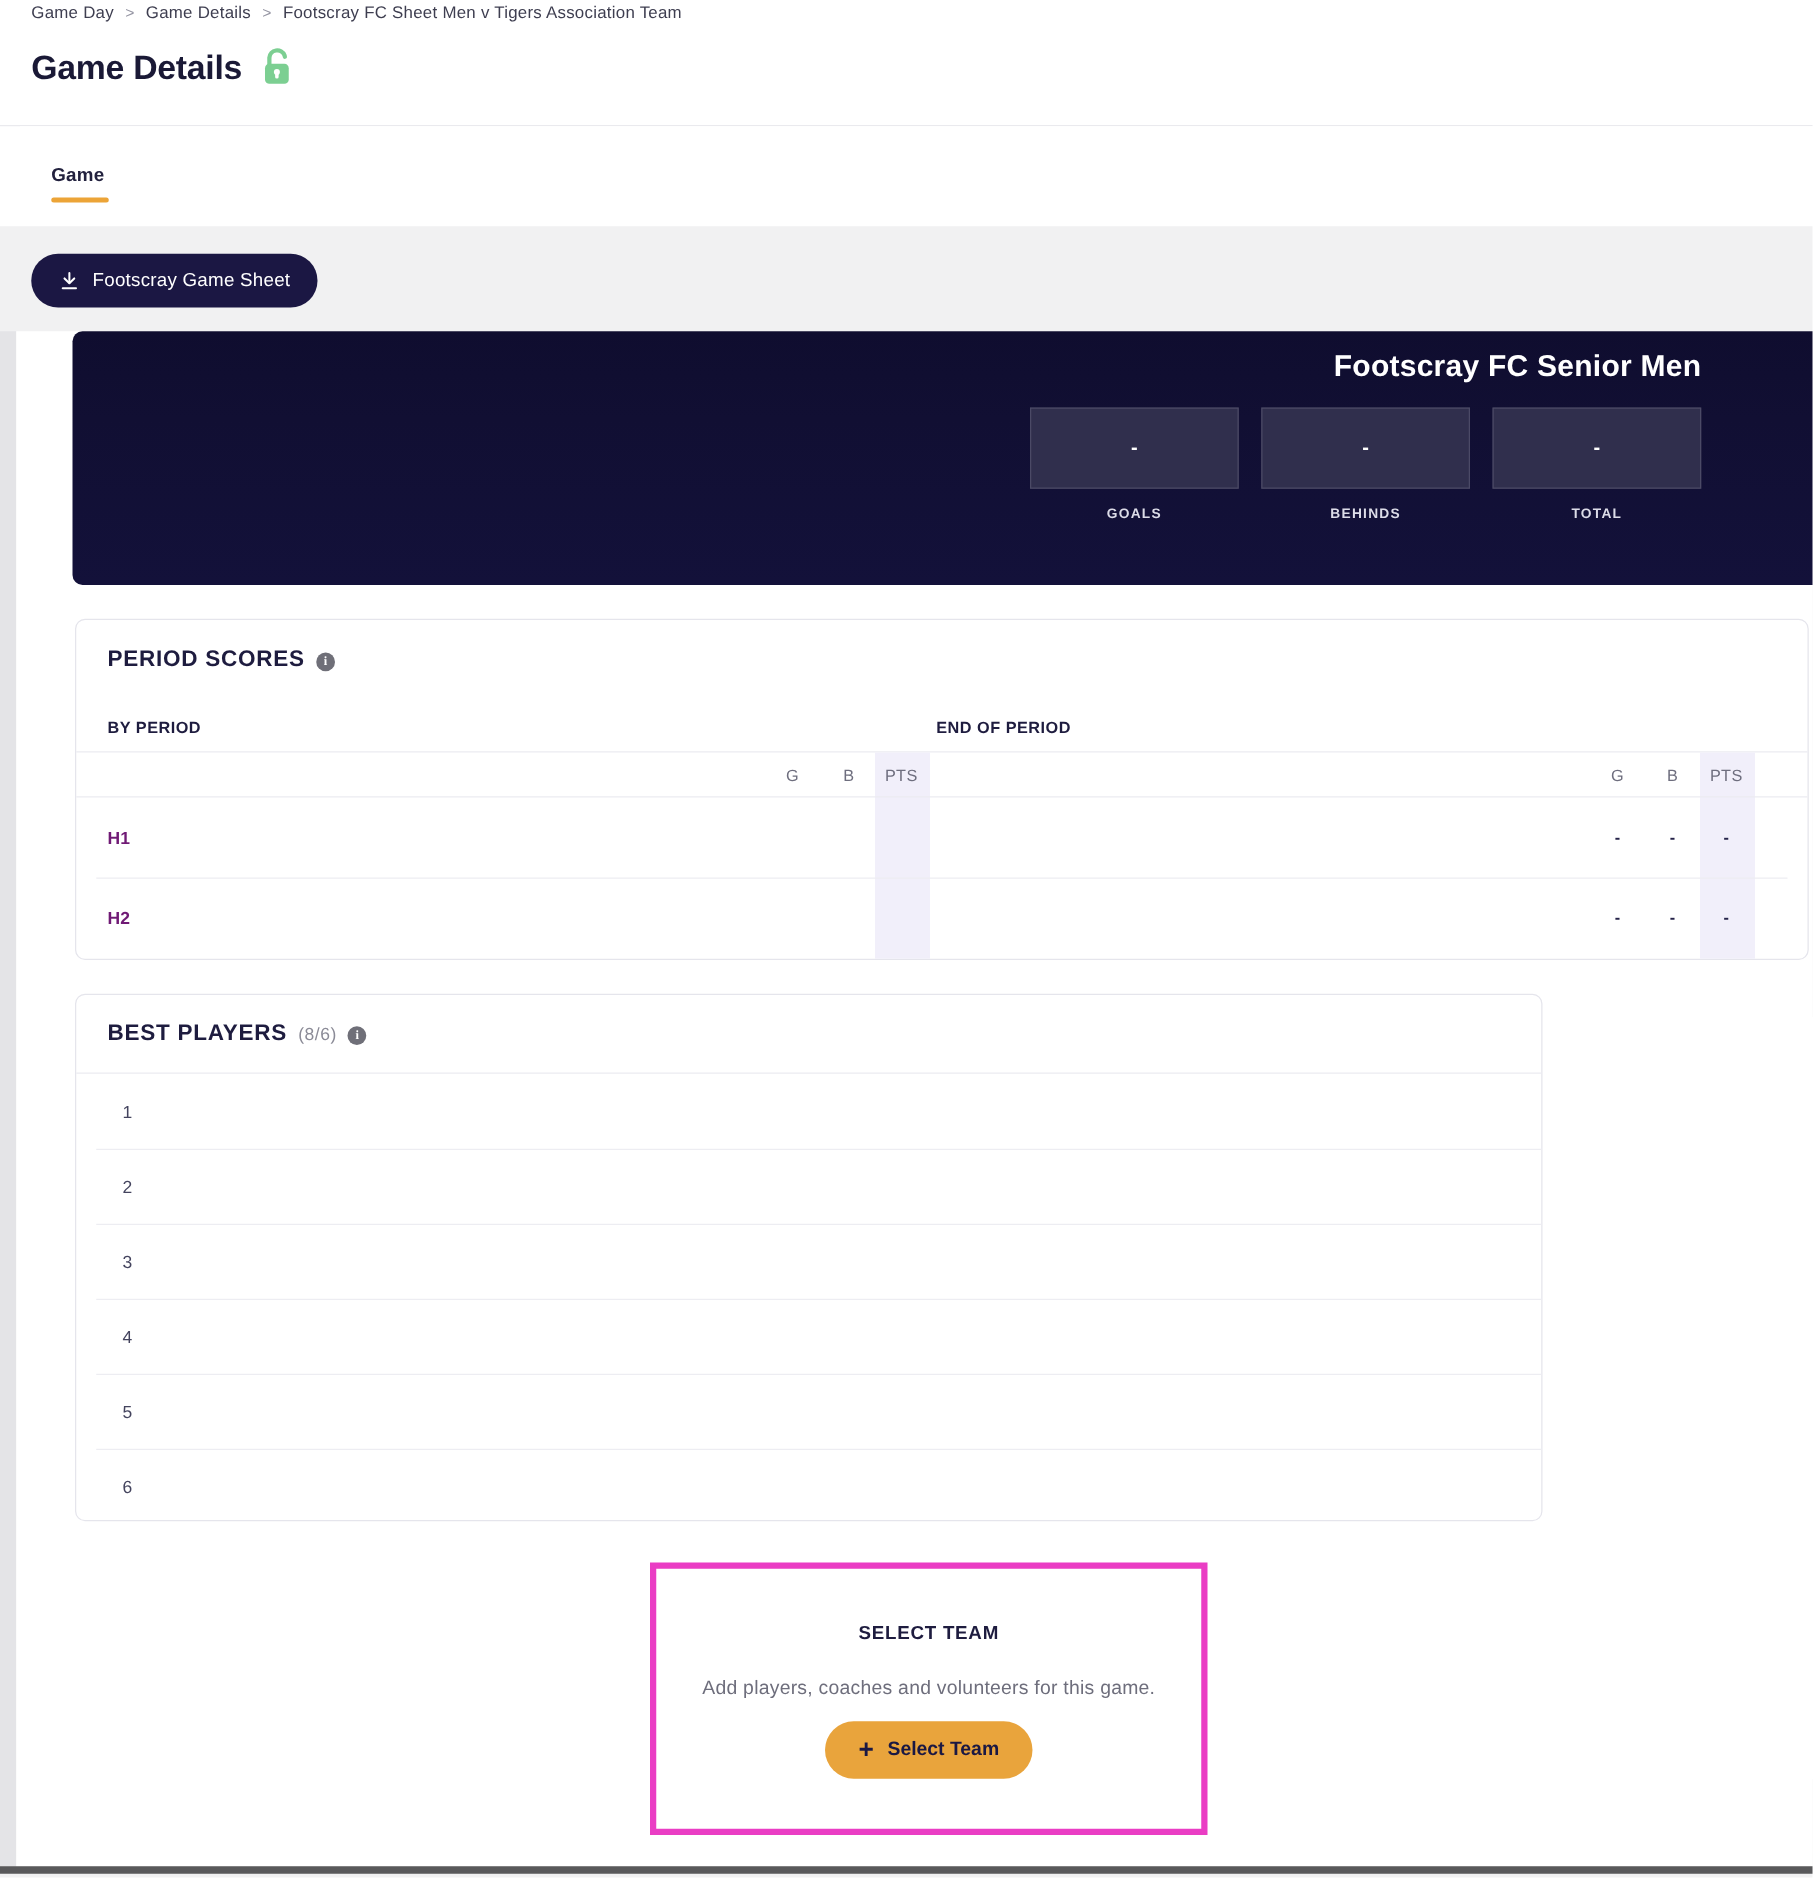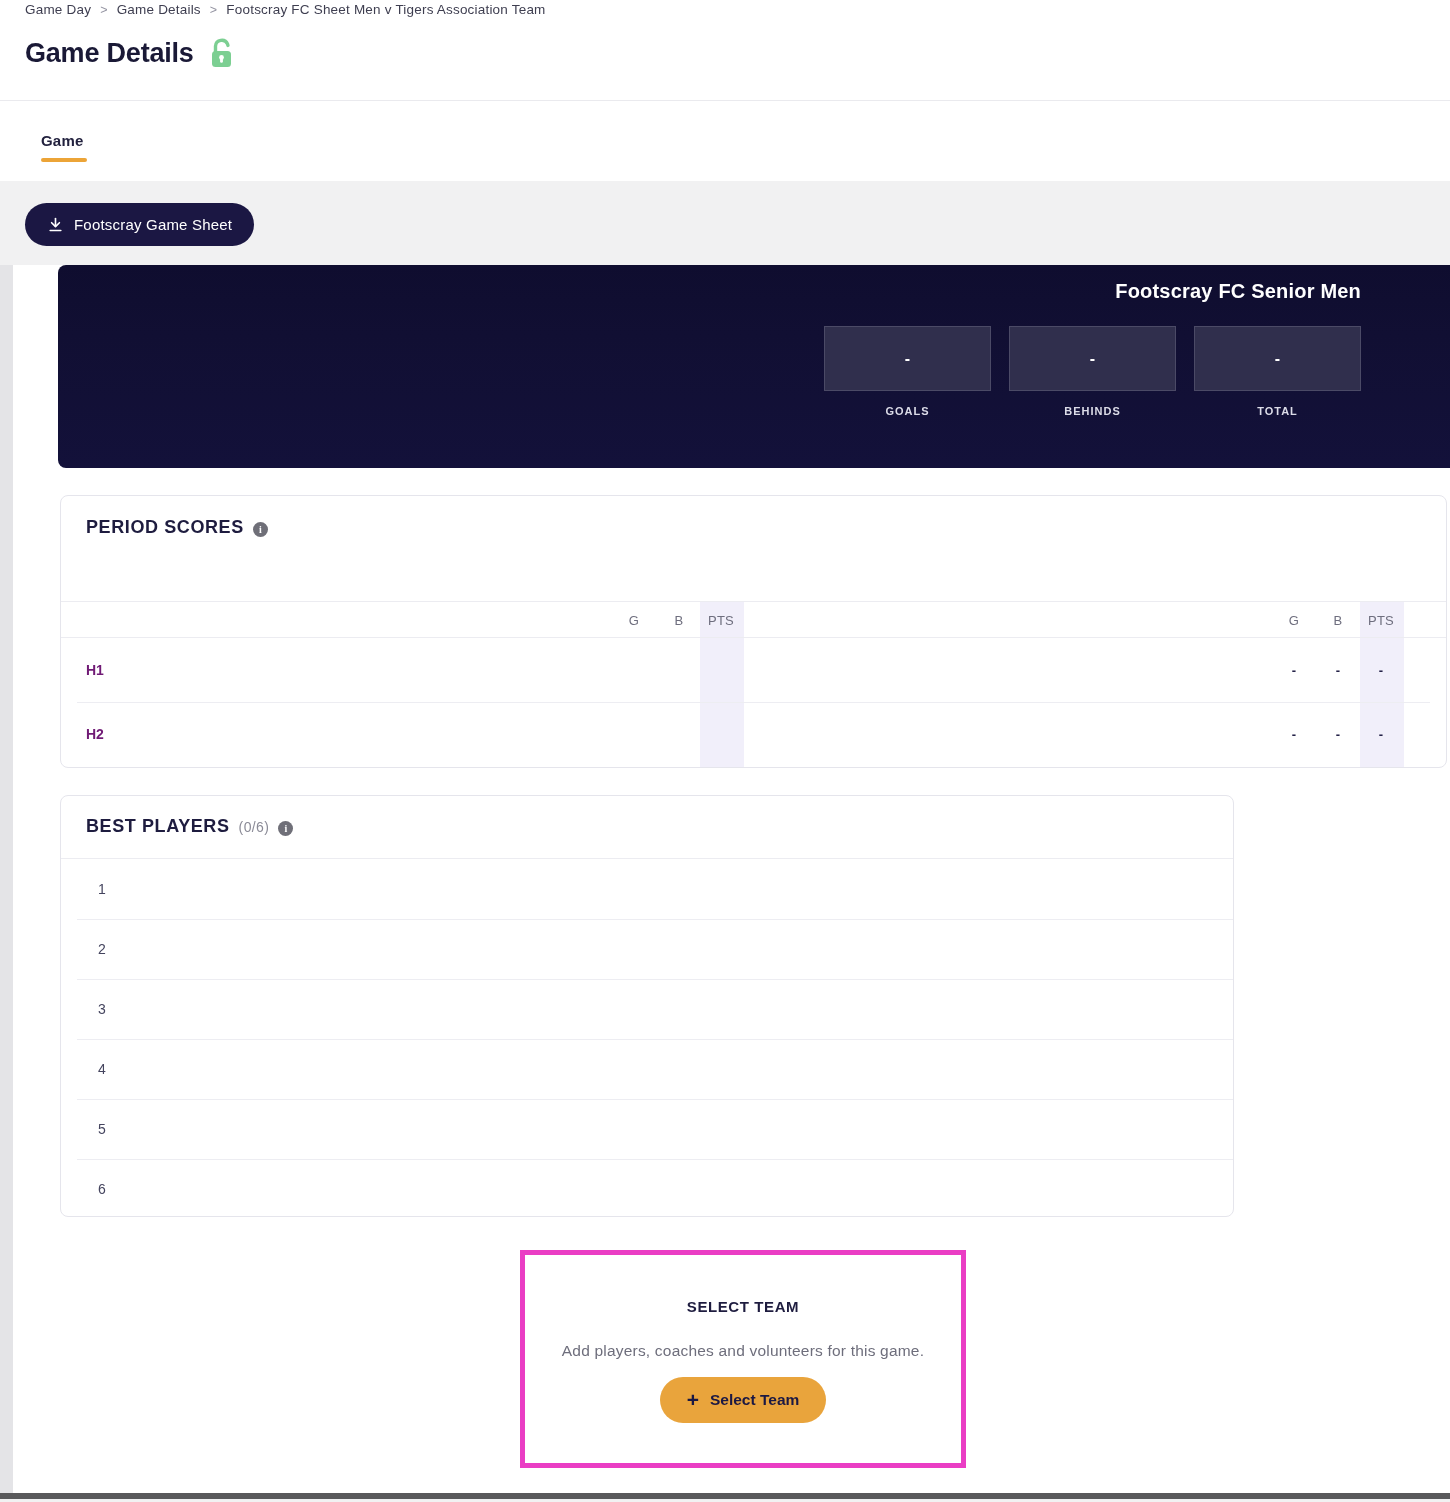--- a/index.html
+++ b/index.html
@@ -40,21 +40,21 @@
   .left-strip { position:absolute; top:265px; left:0; width:13px; height:1232px; background:#E4E4E7; }
   .bottom-line { position:absolute; top:1493px; left:0; right:0; height:6px; background:#59595B; }
 
   
   .main-panel { position:absolute; top:265px; left:13px; right:0; height:1228px; background:#fff; }
 
   
   .scoreboard { position:absolute; left:45px; top:0; right:0; height:203px;
     background:linear-gradient(#0F0D2F 0px, #110F33 70px, #13113A 203px);
     border-radius:8px 0 0 8px; }
-  .team-name { position:absolute; top:15px; right:89px; color:#fff; font-size:20px; font-weight:700; letter-spacing:.2px; }
+  .team-name { position:absolute; top:15px; right:89px; color:#fff; font-size:24px; font-weight:700; letter-spacing:.2px; }
   .stats-row { position:absolute; top:61px; right:89px; display:flex; gap:18px; }
   .stat { width:167px; display:flex; flex-direction:column; align-items:center; }
   .stat-box { width:167px; height:65px; background:#302F4D; border:1px solid #4B4A66;
     display:flex; align-items:center; justify-content:center; color:#fff; font-size:16px; font-weight:700; }
   .stat-label { margin-top:14px; font-size:11px; letter-spacing:1px; color:#DCDCE8; font-weight:700; }
 
   
   .card { position:absolute; background:#fff; border:1px solid #E5E5EC; border-radius:8px; }
   .card-title { font-size:18px; font-weight:700; color:#1E1C3F; letter-spacing:.6px; }
   .info-icon { display:inline-flex; width:15px; height:15px; border-radius:50%; background:#6F6F78;
@@ -164,20 +164,24 @@
         <div class="stat-label">TOTAL</div>
       </div>
     </div>
   </div>
 
   <div class="card period-card">
     <div class="ps-title">
       <span class="card-title">PERIOD SCORES</span>
       <span class="info-icon">i</span>
     </div>
+    <div class="ps-sections">
+      <span class="ps-section-label ps-by">BY PERIOD</span>
+      <span class="ps-section-label ps-end">END OF PERIOD</span>
+    </div>
     <div class="ps-table">
       <div class="pts-band band-left"></div>
       <div class="pts-band band-right"></div>
       <div class="ps-header">
         <span class="pcell col-l-g">G</span>
         <span class="pcell col-l-b">B</span>
         <span class="pcell col-l-pts">PTS</span>
         <span class="pcell col-r-g">G</span>
         <span class="pcell col-r-b">B</span>
         <span class="pcell col-r-pts">PTS</span>
@@ -199,21 +203,21 @@
         <span class="pcell dash col-r-g">-</span>
         <span class="pcell dash col-r-b">-</span>
         <span class="pcell dash col-r-pts">-</span>
       </div>
     </div>
   </div>
 
   <div class="card best-card">
     <div class="bp-title-row">
       <span class="card-title">BEST PLAYERS</span>
-      <span class="bp-count">(0/6)</span>
+      <span class="bp-count">(8/6)</span>
       <span class="info-icon">i</span>
     </div>
     <div class="bp-divider"></div>
     <div class="bp-rows">
       <div class="bp-row">
         <span class="bp-num">1</span>
       </div>
       <div class="bp-row with-divider">
         <span class="bp-num">2</span>
       </div>

